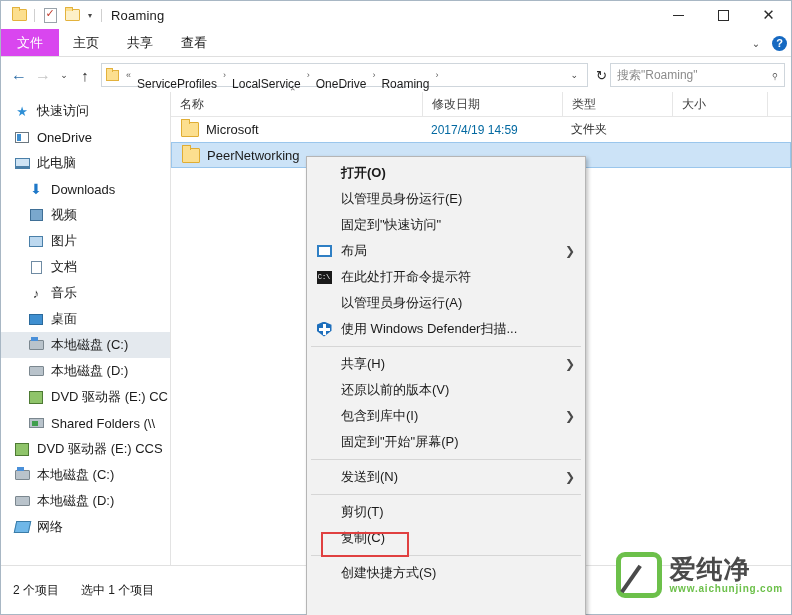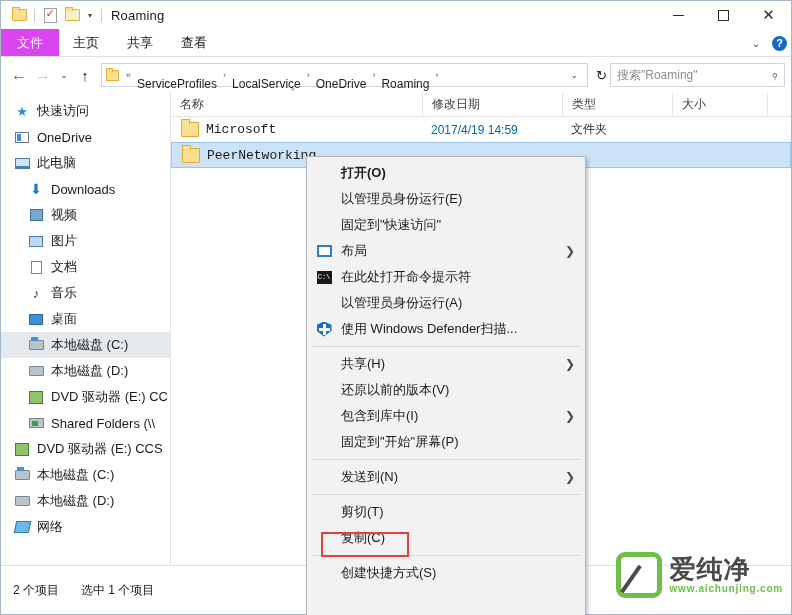--- a/index.html
+++ b/index.html
@@ -202,21 +202,21 @@
   .frow.sel { background: #cce3f7; border: 1px solid #9ac6ec; height: 26px; }
   .fico {
     width: 18px; height: 15px; margin-right: 7px; flex: none; position: relative;
     background: #fcdf8f; border: 1px solid #e0ad33; border-radius: 1px;
   }
   .fico::before {
     content: ""; position: absolute; left: -1px; top: -4px; width: 7px; height: 4px;
     background: #fcdf8f; border: 1px solid #e0ad33; border-bottom: none;
     border-radius: 1px 1px 0 0;
   }
-  .fname { width: 225px; font-family: Liberation Mono, monospace; }
+  .fname { width: 225px; }
   .fdate { width: 140px; font-size: 12px; color: #0369a1; }
   .ftype { width: 110px; font-size: 12px; color: #2b2b2b; }
 
   
   .statusbar {
     position: absolute; left: 0; bottom: 0; width: 790px; height: 49px;
     background: #ffffff; border-top: 1px solid #e1e1e1;
   }
   .status-inner {
     display: flex; align-items: center; height: 26px; padding-left: 12px; gap: 22px;

